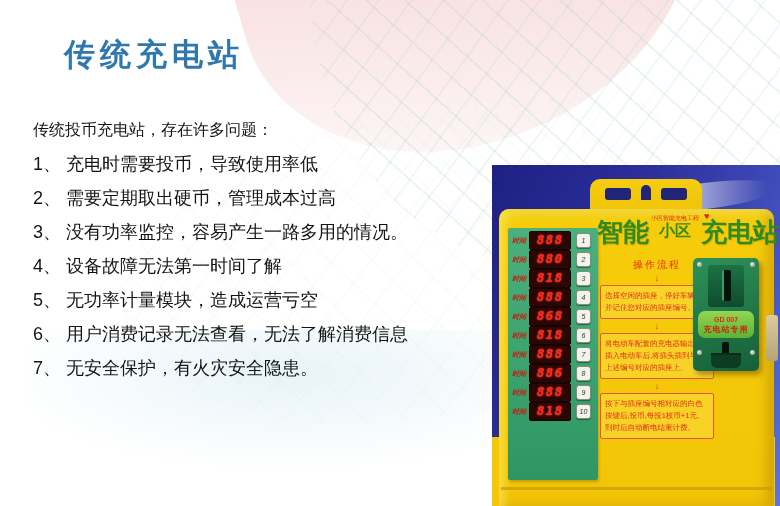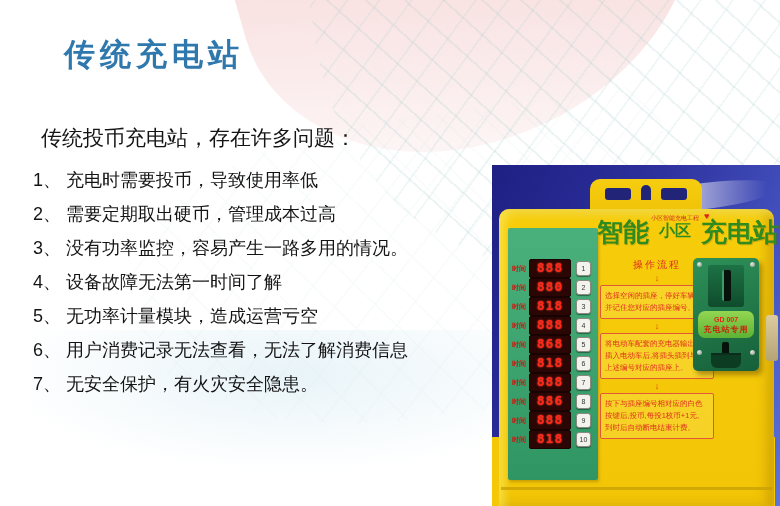--- a/index.html
+++ b/index.html
@@ -37,21 +37,21 @@
     background:radial-gradient(ellipse at 45% 30%, rgba(205,230,240,.45), transparent 65%);
   }
 
   
   .page-title {
     position:absolute; left:64px; top:34px;
     font-size:31px; font-weight:bold; letter-spacing:5px;
     color:#2f78ad; z-index:3;
   }
   .text-block { position:absolute; left:33px; top:112px; width:470px; z-index:3; color:#141414; }
-  .intro { font-size:21px; line-height:35px; margin:8px; }
+  .intro { font-size:16px; line-height:35px; margin:0; }
   .problem-list { list-style:none; margin:0; padding:0; }
   .problem-list li { font-size:18px; line-height:34px; height:34px; white-space:nowrap; }
 
   
   .photo { position:absolute; left:492px; top:165px; width:288px; height:341px; overflow:hidden; z-index:2; }
   .photo-bg {
     position:absolute; inset:0;
     background:linear-gradient(115deg,#1e2083 0%, #2c2e9a 35%, #4250bd 70%, #5d74d8 100%);
   }
   .photo-glare {
@@ -74,22 +74,23 @@
     border-radius:10px 10px 0 0;
     box-shadow:inset 5px 5px 10px rgba(255,245,120,.55), inset -7px 0 12px rgba(150,100,0,.35);
   }
   .groove { position:absolute; left:2px; right:2px; top:278px; height:3px; background:#c79e04; opacity:.75; }
 
   
   .led-panel {
     position:absolute; left:9px; top:19px; width:90px; height:252px;
     background:linear-gradient(180deg,#4bb17c,#2f9562);
     border-radius:2px; box-shadow:1px 2px 3px rgba(120,85,0,.35);
-    display:flex; flex-direction:column; justify-content:center; padding:3px 0;
+    display:flex; flex-direction:column; justify-content:flex-start; padding:3px 0;
     box-sizing:border-box;
+    font-style:italic;
   }
   .led-row { display:flex; align-items:center; gap:3px; padding:0 4px; }
   .led-label { color:#c81a0e; font-size:7px; font-weight:bold; width:14px; flex:none; }
   .led-display {
     flex:none; width:40px; height:17px; background:#2a0605; border:1px solid #190302; border-radius:2px;
     color:#ff2818; font-family:"DejaVu Sans Mono", monospace; font-size:13px; font-weight:bold;
     letter-spacing:1px; text-align:center; line-height:16px; text-shadow:0 0 2px #ff5038;
   }
   .led-btn {
     flex:none; width:13px; height:13px; background:#f3f3ee; border:1px solid #8a8a80; border-radius:3px;

